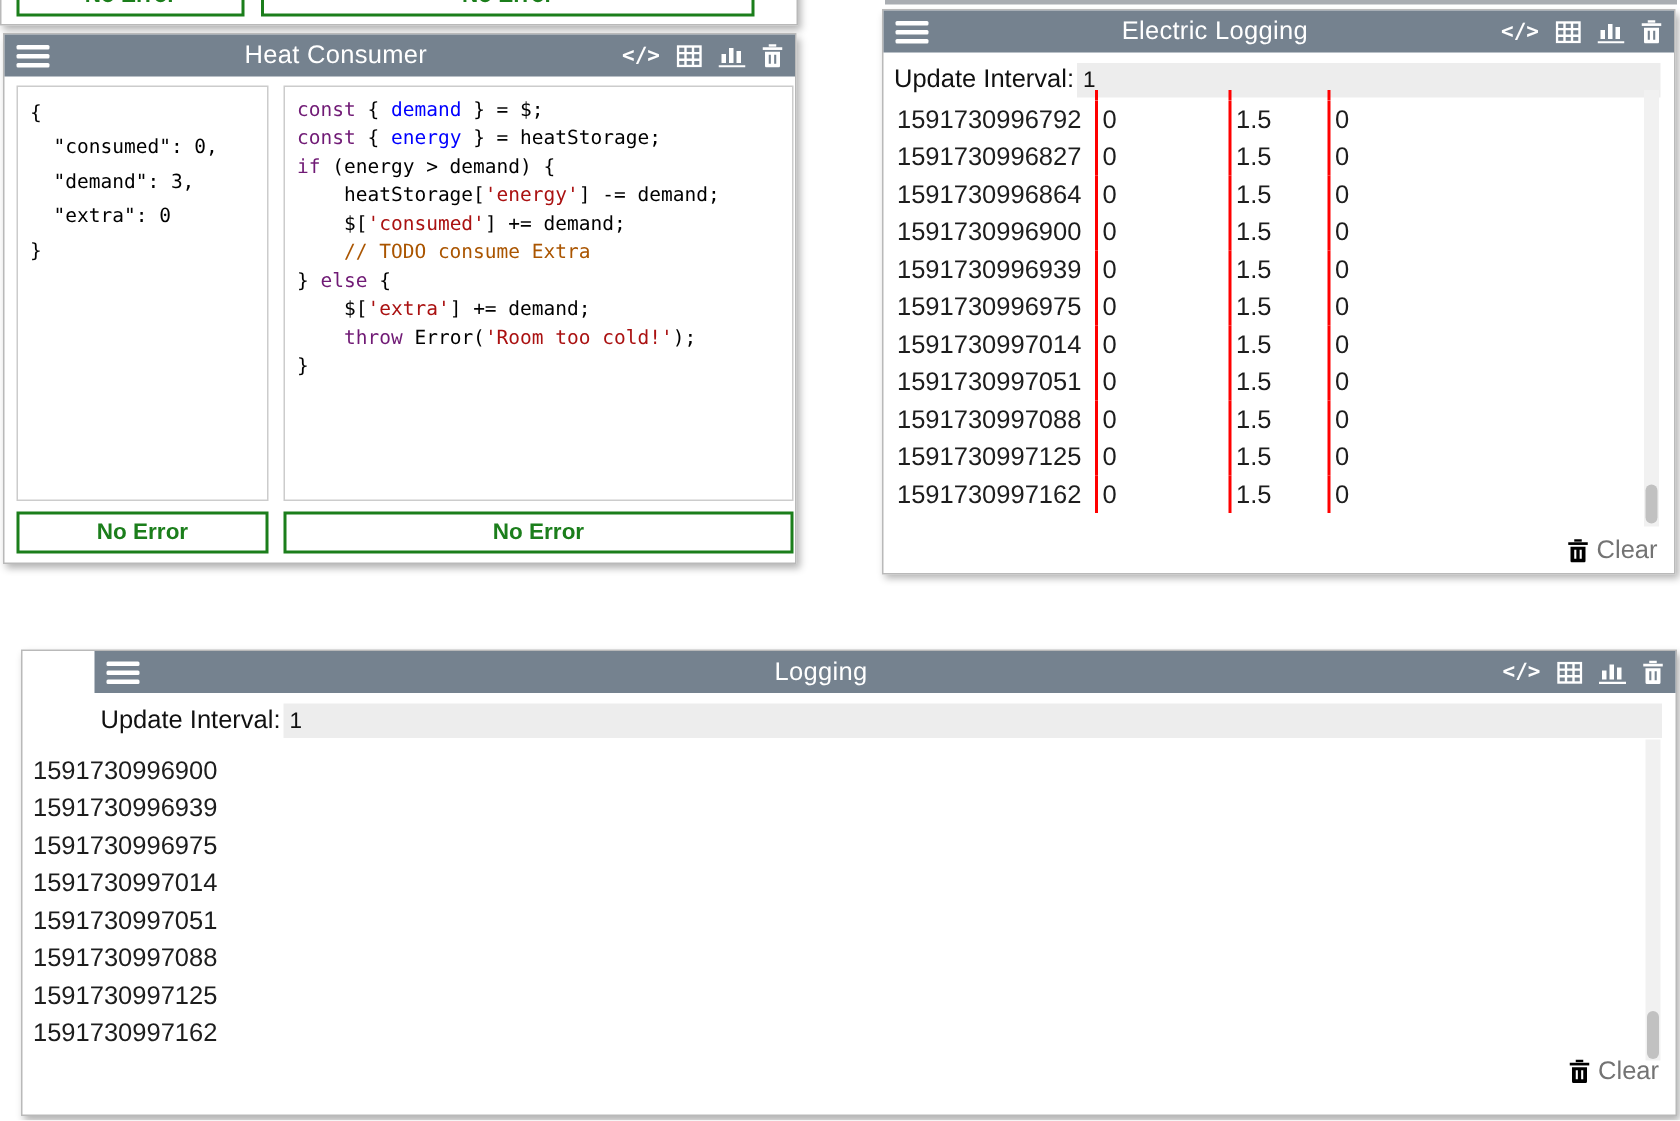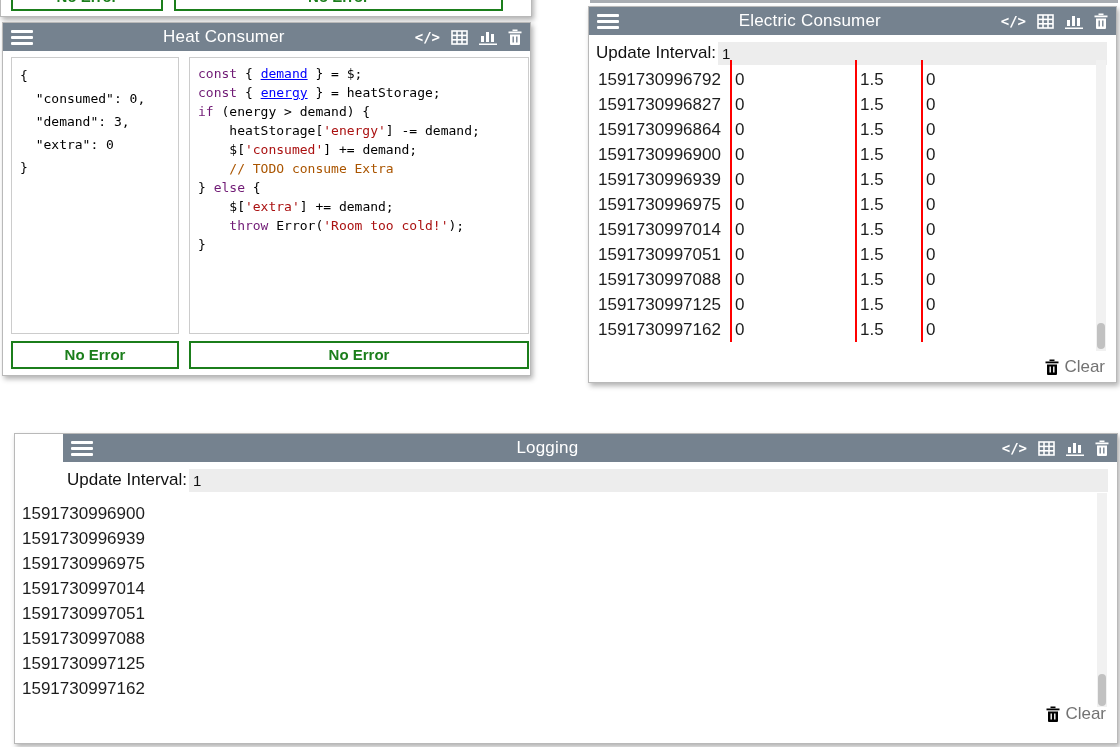--- a/index.html
+++ b/index.html
@@ -31,21 +31,21 @@
     flex: 1; height: 23px; margin-right: 9px; margin-left: 2px;
     background: #EDEDED; border: none; outline: none;
     font-family: "Liberation Sans", sans-serif; font-size: 15px; color: #111; padding-left: 4px;
   }
   
   .erow { display: flex; height: 25px; line-height: 25px; font-size: 17px; color: #1d1d1d; }
   .erow.partial { height: 7px; overflow: hidden; }
   .ecell { overflow: hidden; white-space: nowrap; }
   .c0 { width: 141px; padding-left: 9px; }
   .c1 { width: 89px;  border-left: 2px solid #FF0000; padding-left: 3px; }
-  .c2 { width: 66px;  border-left: 2px solid #FF0000; padding-left: 3px; margin-left: 36px; }
+  .c2 { width: 66px;  border-left: 2px solid #FF0000; padding-left: 3px; }
   .c3 { flex: 1;      border-left: 2px solid #FF0000; padding-left: 3px; }
   
   .lrow { height: 25px; line-height: 25px; font-size: 17px; color: #1d1d1d; padding-left: 7px; }
   
   .clear-btn {
     position: absolute; right: 11px; display: inline-flex; align-items: center; gap: 5px;
     font-size: 17px; color: #737373; cursor: pointer; background: none; border: none;
     font-family: "Liberation Sans", sans-serif;
   }
   
@@ -53,21 +53,21 @@
   .sb-thumb { position: absolute; left: 1px; width: 8px; background: #C1C1C1; border-radius: 4px; }
   
   .editor {
     position: absolute; border: 1px solid #ccc; background: #fff;
     font-family: "DejaVu Sans Mono", "Liberation Mono", monospace;
     font-size: 13px; color: #000; padding: 6px 8px; white-space: pre; overflow: hidden;
   }
   .json-editor div { line-height: 23px; }
   .code-editor div { line-height: 19px; }
   .tok-kw  { color: #701a75; }
-  .tok-def { color: #00f; text-decoration: underline; }
+  .tok-def { color: #00f; }
   .tok-str { color: #a11; }
   .tok-cmt { color: #a50; }
   .tok-pl  { color: #000; }
   
   .status-btn {
     position: absolute; height: 28px; background: #fff;
     border: 2px solid #1B7E1B; color: #1B7E1B;
     font-weight: bold; font-size: 15px; text-align: center; line-height: 24px;
     font-family: "Liberation Sans", sans-serif; cursor: pointer;
   }
@@ -135,21 +135,21 @@
     <button class="status-btn" style="left:186px; top:318px; width:340px;">No Error</button>
   </div>
 
   <div class="panel" style="left:588px; top:6px; width:529px; height:377px;">
     <div class="panel-header">
       <span class="hamburger">
           <i></i>
           <i></i>
           <i></i>
         </span>
-      <span class="panel-title">Electric Consumer</span>
+      <span class="panel-title">Electric Logging</span>
       <span class="header-icons">
   <span class="hicon">
             <span class="code-glyph">&lt;/&gt;</span>
           </span>
   <span class="hicon">
     <svg width="17" height="15" viewBox="0 0 17 15">
               <g stroke="#fff" stroke-width="1.6" fill="none">
       <rect x="1" y="1" width="15" height="13"></rect>
                 <line x1="1" y1="5.4" x2="16" y2="5.4"></line>
                 <line x1="1" y1="9.8" x2="16" y2="9.8"></line>

